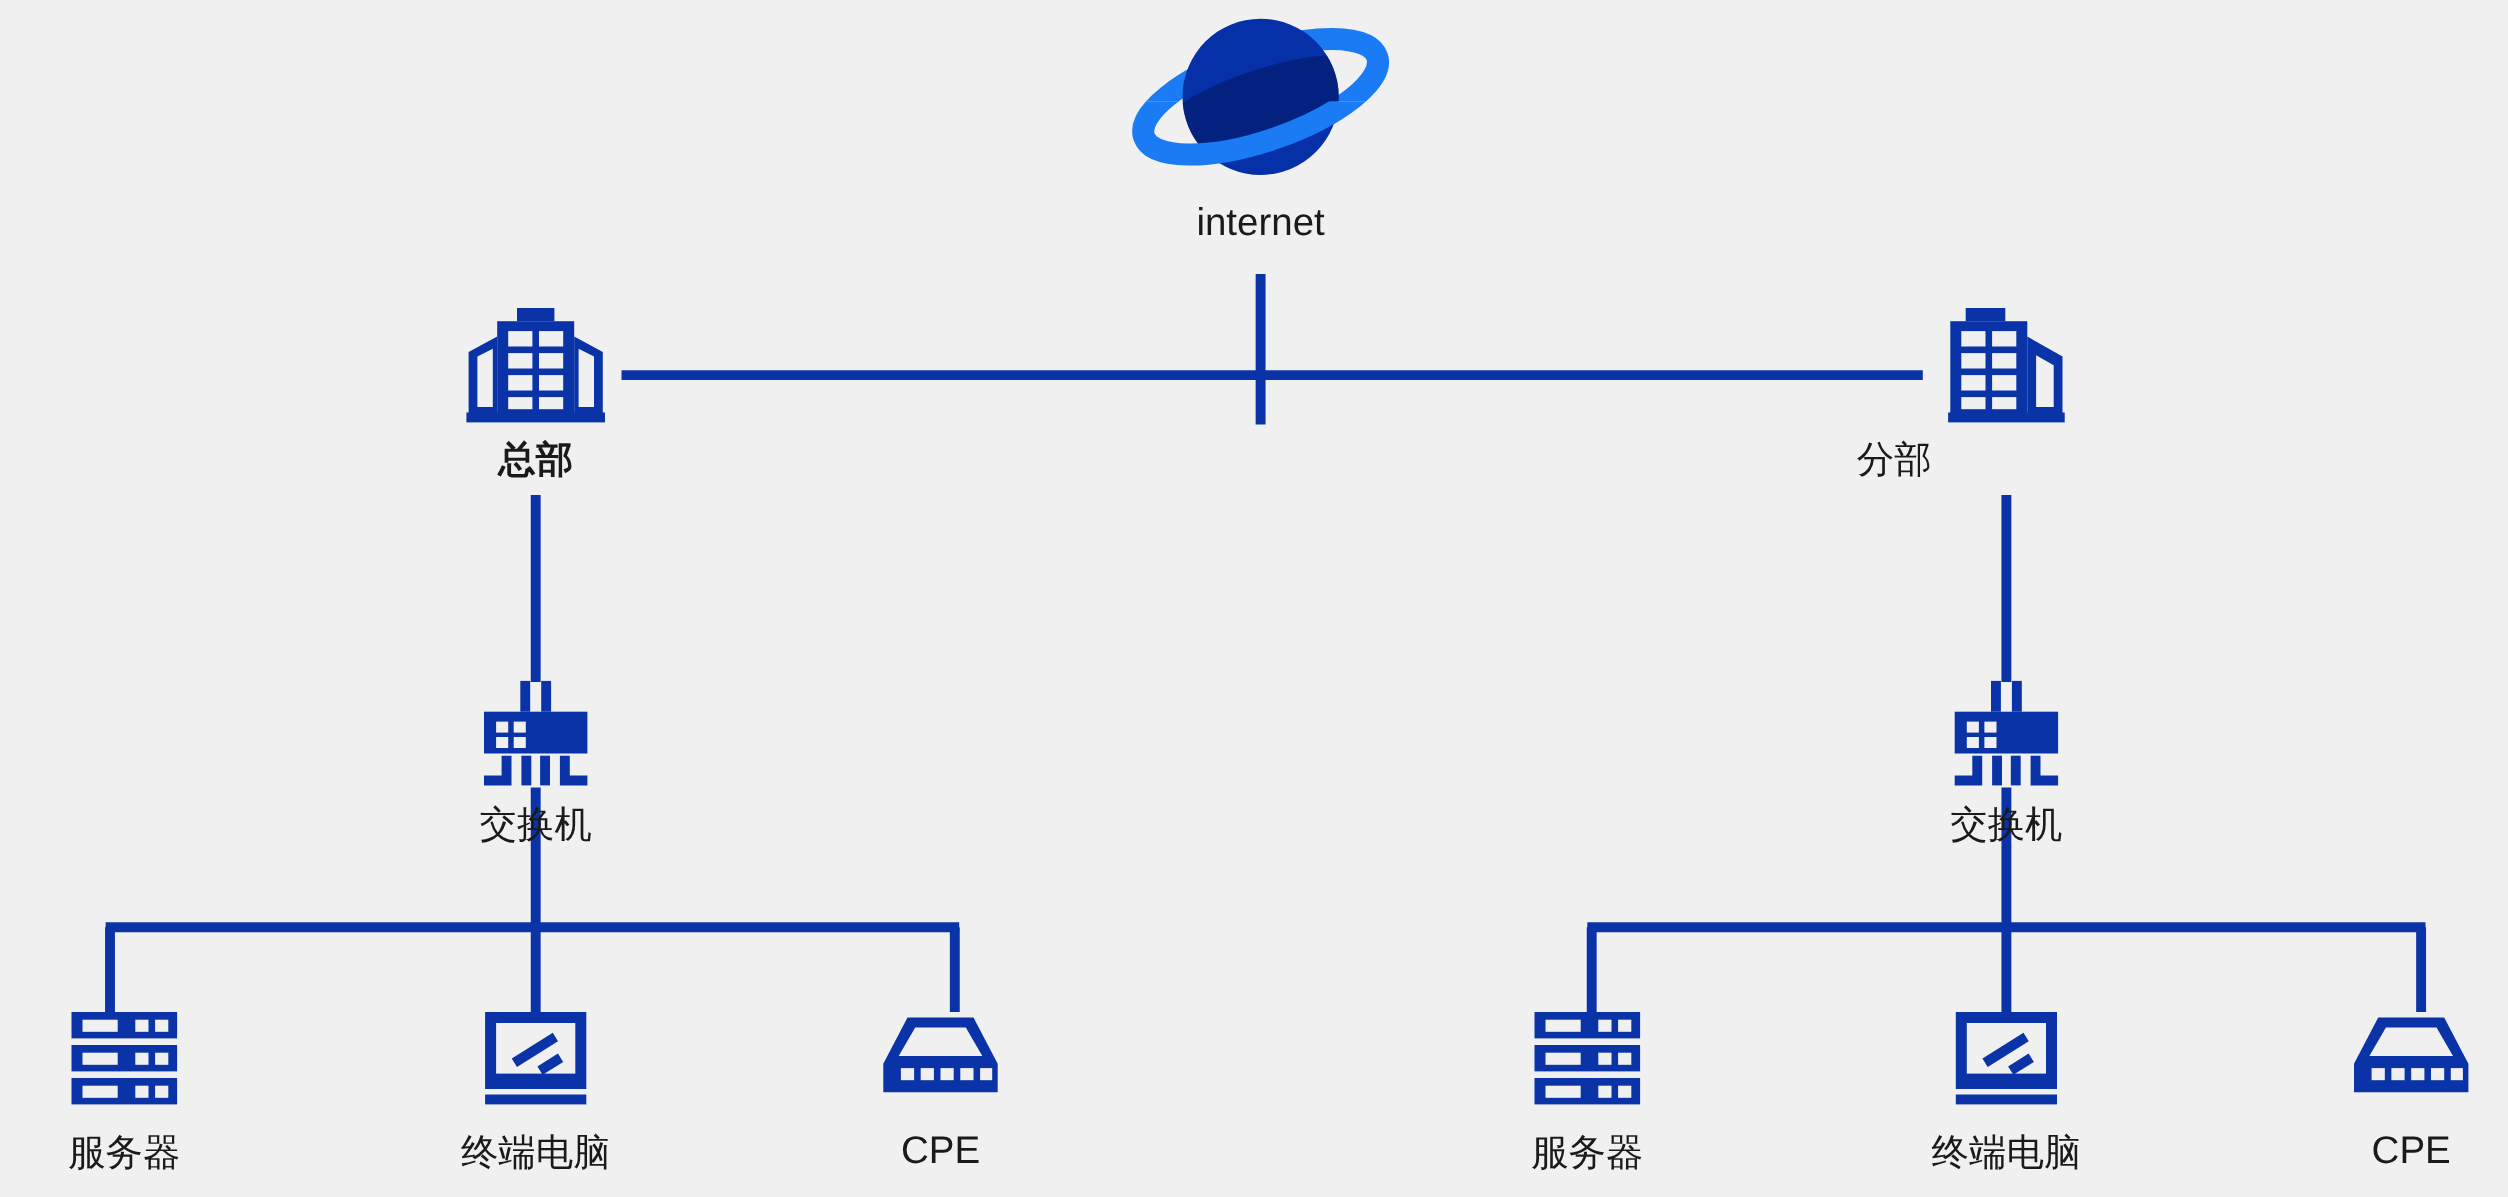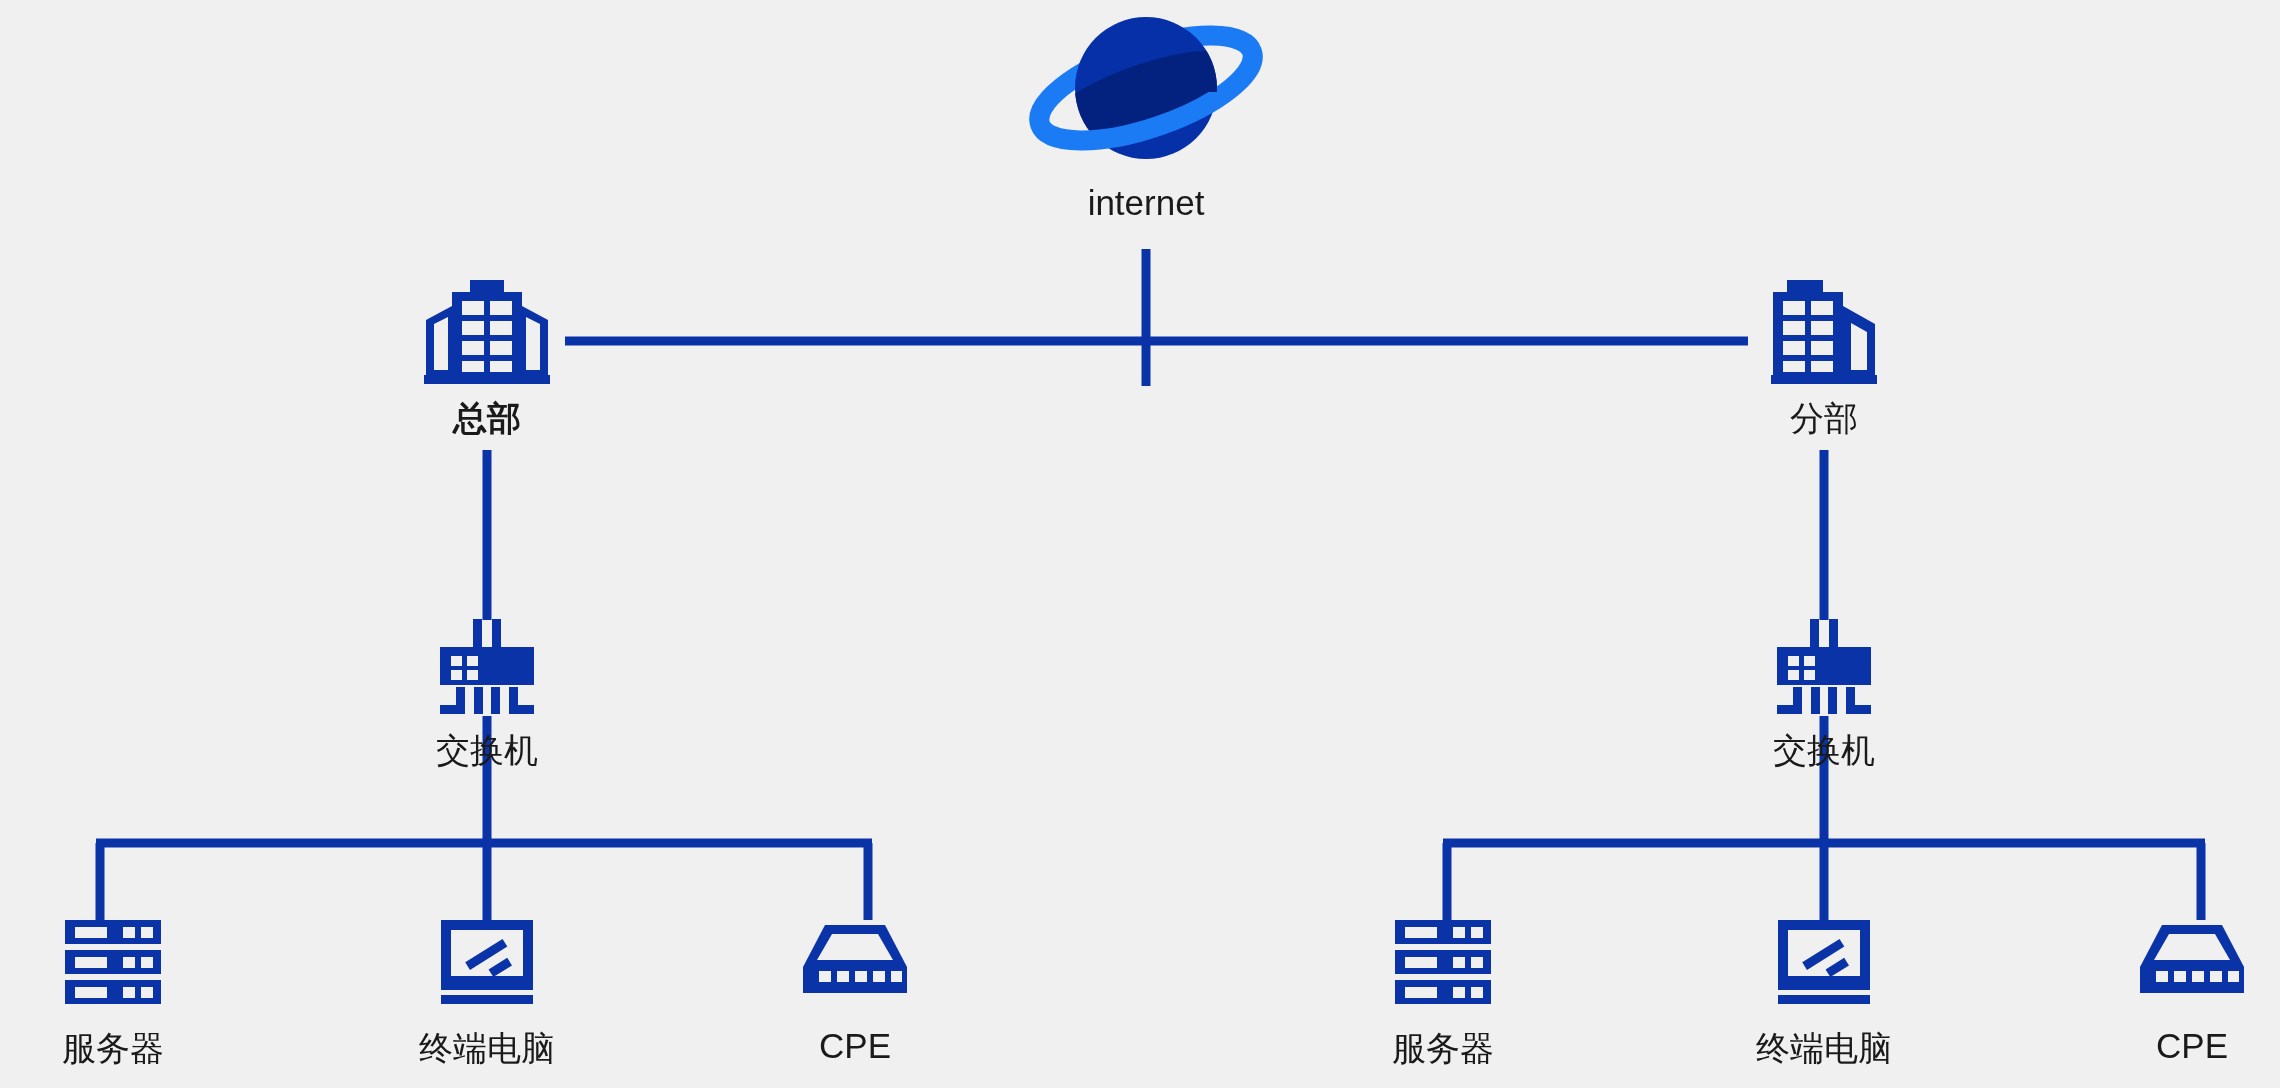--- a/index.html
+++ b/index.html
@@ -148,21 +148,21 @@
         <rect x="42" y="43" width="22" height="14" fill="#f0f0f0"></rect>
         <rect x="14" y="63" width="22" height="14" fill="#f0f0f0"></rect>
         <rect x="42" y="63" width="22" height="14" fill="#f0f0f0"></rect>
         <rect x="14" y="83" width="22" height="11" fill="#f0f0f0"></rect>
         <rect x="42" y="83" width="22" height="11" fill="#f0f0f0"></rect>
 
         <rect x="2" y="97" width="106" height="9"></rect>
       </g>
     </svg>
   </div>
-  <div class="node-label" style="left:1824px; top:398px;">分部</div>
+  <div class="node-label" style="left:1722px; top:398px;">分部</div>
 
   <div class="icon-wrap" style="left:487px; top:619px;">
     <svg width="100" height="98" viewBox="0 0 100 98">
       <g fill="#0a33a8">
 
         <rect x="36" y="0" width="9" height="28"></rect>
         <rect x="55" y="0" width="9" height="28"></rect>
 
         <rect x="3" y="28" width="94" height="38"></rect>
 

